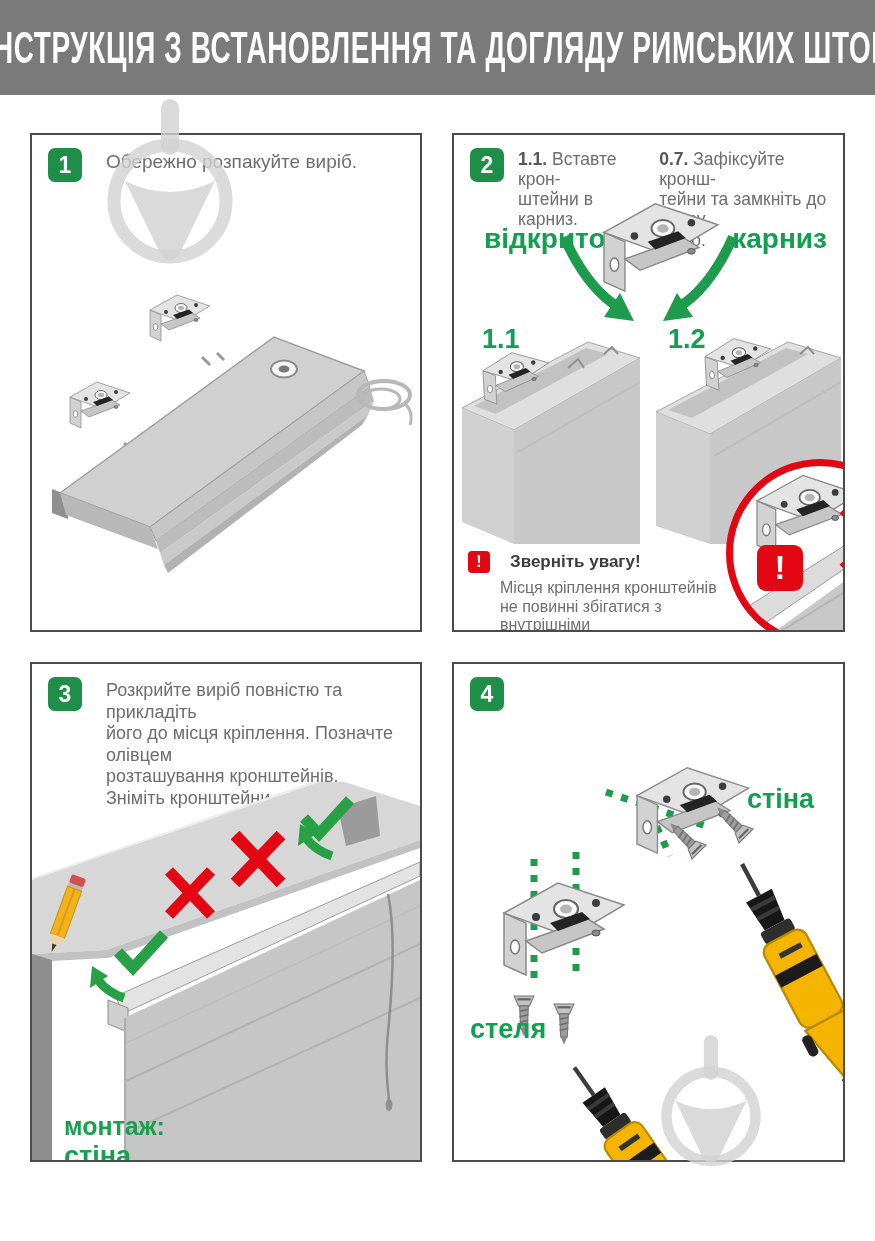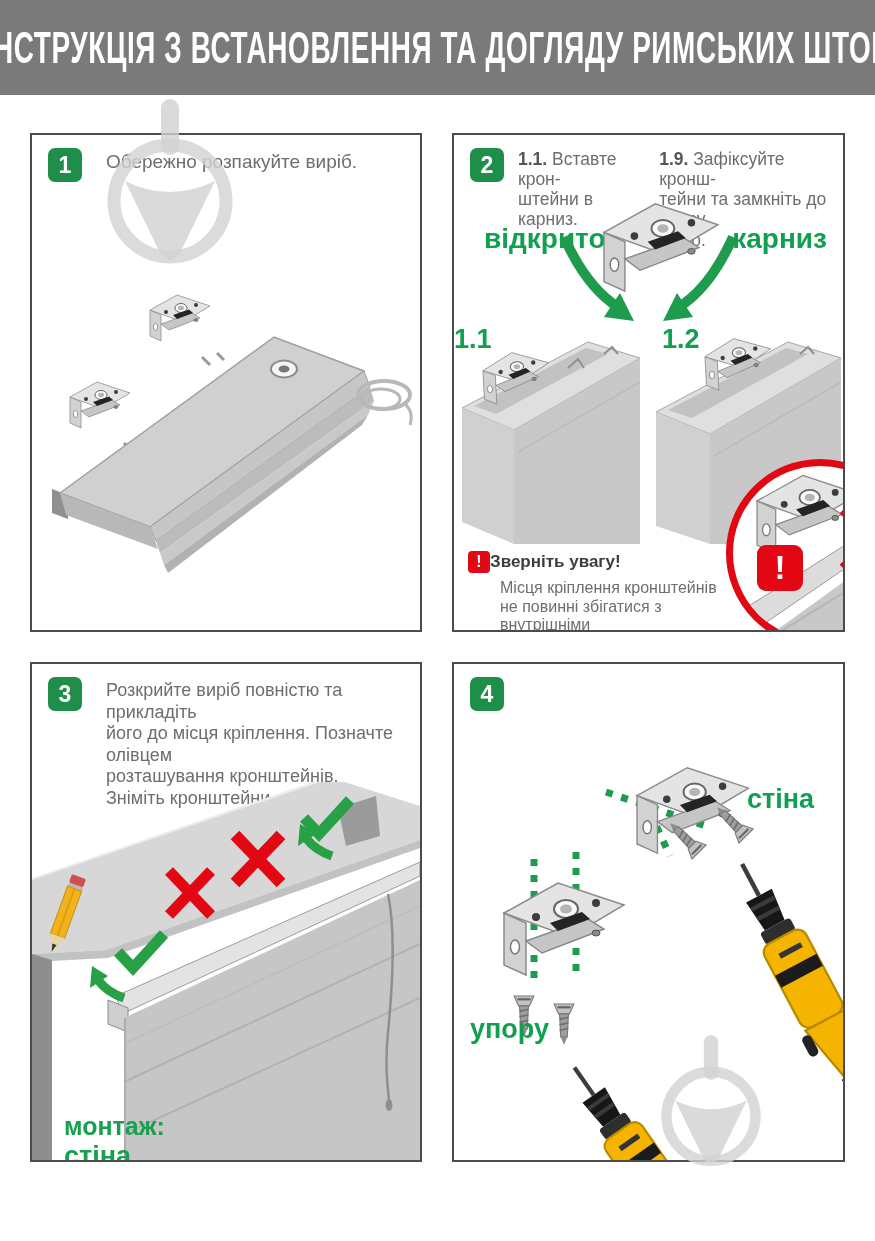--- a/index.html
+++ b/index.html
@@ -18,21 +18,21 @@
   .instr{color:#6e6e6e;font-size:17.5px;line-height:1.15;white-space:pre-line;padding-top:1px;}
   .instr b{color:#555;}
   .col1{margin-left:14px;width:155px;}
   .col2{margin-left:8px;width:200px;}
   .green-big{position:absolute;font-weight:bold;color:#10a050;font-size:28px;}
   .figlabel{position:absolute;font-weight:bold;color:#10a050;font-size:27px;}
   .illus{position:absolute;left:0;}
   .warn{position:absolute;left:14px;top:416px;width:268px;z-index:3;}
   .warn-head{display:flex;align-items:center;}
   .warn-badge{width:22px;height:22px;background:#e30613;border-radius:4px;color:#fff;font-weight:bold;font-size:16px;text-align:center;line-height:22px;flex:none;}
-  .warn-title{font-weight:bold;color:#3d3d3d;font-size:17px;margin-left:0;}
+  .warn-title{font-weight:bold;color:#3d3d3d;font-size:17px;margin-left:20px;}
   .warn-text{margin-top:6px;margin-left:32px;color:#6e6e6e;font-size:16px;line-height:1.16;white-space:pre-line;}
   .red-circle{position:absolute;left:272px;top:324px;width:188px;height:188px;border:7px solid #e30613;border-radius:50%;background:#fff;overflow:hidden;z-index:1;}
   .warn-big{position:absolute;left:303px;top:410px;width:46px;height:46px;background:#e30613;border-radius:9px;color:#fff;font-weight:bold;font-size:33px;display:flex;align-items:center;justify-content:center;z-index:4;}
   .mount-label{position:absolute;left:32px;top:428px;color:#18a04e;font-weight:bold;font-size:25px;line-height:1.16;z-index:3;margin-top:20px;}
   .mount-label .l2{font-size:27px;}
   .side-label{position:absolute;color:#10a050;font-weight:bold;font-size:27px;z-index:3;}
   .wm{position:absolute;pointer-events:none;z-index:9;}
 </style>
 </head>
 <body>
@@ -117,21 +117,21 @@
         <path d="M 372,128 q 10,8 6,22" stroke-width="3"></path>
       </g>
     </svg>
   </section>
 
   <section class="panel" id="p2">
     <div class="step-head">
       <div class="badge">2</div>
       <div class="instr col1"><b>1.1.</b><span> Вставте крон-
 штейни в карниз.</span></div>
-      <div class="instr col2"><b>1.9.</b><span> Зафіксуйте кронш-
+      <div class="instr col2"><b>0.7.</b><span> Зафіксуйте кронш-
 тейни та замкніть до упору
 вліво.</span></div>
     </div>
 
     <div class="green-big" style="left:30px;top:88px">відкрито</div>
     <div class="green-big" style="right:16px;top:88px">карниз</div>
 
     <svg class="illus" style="top:60px" width="389" height="180" viewBox="0 0 389 180">
       <g>
           <use href="#bracket-sym" transform="translate(150,5) scale(0.95)"></use>
@@ -139,22 +139,22 @@
       <g>
         <path d="M 110,42 C 128,82 148,102 164,112" stroke="#1f9b4d" stroke-width="10" fill="none"></path>
         <polygon points="150,122 180,126 166,98" fill="#1f9b4d"></polygon>
       </g>
       <g>
         <path d="M 279,42 C 261,82 241,102 225,112" stroke="#1f9b4d" stroke-width="10" fill="none"></path>
         <polygon points="239,122 209,126 223,98" fill="#1f9b4d"></polygon>
       </g>
     </svg>
 
-    <div class="figlabel" style="left:0;top:189px">1.1</div>
-    <div class="figlabel" style="left:208px;top:189px">1.2</div>
+    <div class="figlabel" style="left:28px;top:189px">1.1</div>
+    <div class="figlabel" style="left:214px;top:189px">1.2</div>
 
     <svg class="illus" style="left:2px;top:177px" width="184" height="232" viewBox="0 0 184 232">
       <polygon points="6,96 132,30 184,46 58,118" fill="#dfdfdf" stroke="#a5a5a5"></polygon>
       <polygon points="18,94 130,36 152,42 40,102" fill="#c2c2c2"></polygon>
       <polygon points="6,96 58,118 58,232 6,210" fill="#d0d0d0"></polygon>
       <polygon points="58,118 184,46 184,232 58,232" fill="#c8c8c8"></polygon>
       <line x1="62" y1="140" x2="184" y2="70" stroke="#bdbdbd" stroke-width="2"></line>
       <polyline points="112,56 122,47 128,56" fill="none" stroke="#909090" stroke-width="2"></polyline>
       <polyline points="148,42 156,35 162,42" fill="none" stroke="#909090" stroke-width="2"></polyline>
       <g>
@@ -258,21 +258,21 @@
       <div class="l1">монтаж:</div>
       <div class="l2">стіна</div>
     </div>
   </section>
 
   <section class="panel" id="p4">
     <div class="step-head">
       <div class="badge">4</div>
     </div>
     <div class="side-label" style="left:293px;top:120px">стіна</div>
-    <div class="side-label" style="left:16px;top:350px">упору</div>
+    <div class="side-label" style="left:16px;top:350px">стеля</div>
     <svg class="illus" style="top:100px" width="389" height="396" viewBox="0 0 389 396">
       <g stroke="#1f9b4d" stroke-width="7" stroke-dasharray="7 9">
         <line x1="152" y1="28" x2="258" y2="64"></line>
         <line x1="196" y1="48" x2="216" y2="92"></line>
         <line x1="80" y1="95" x2="80" y2="218"></line>
         <line x1="122" y1="88" x2="122" y2="212"></line>
       </g>
       <g>
           <use href="#bracket-sym" transform="translate(183,0) scale(0.93)"></use>
         </g>

